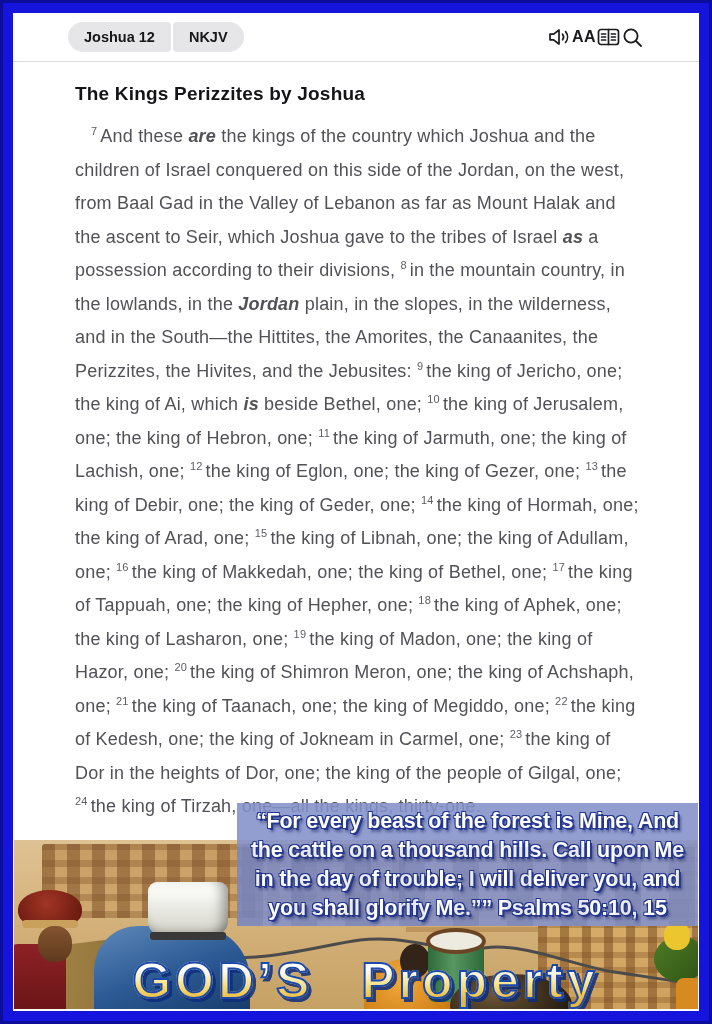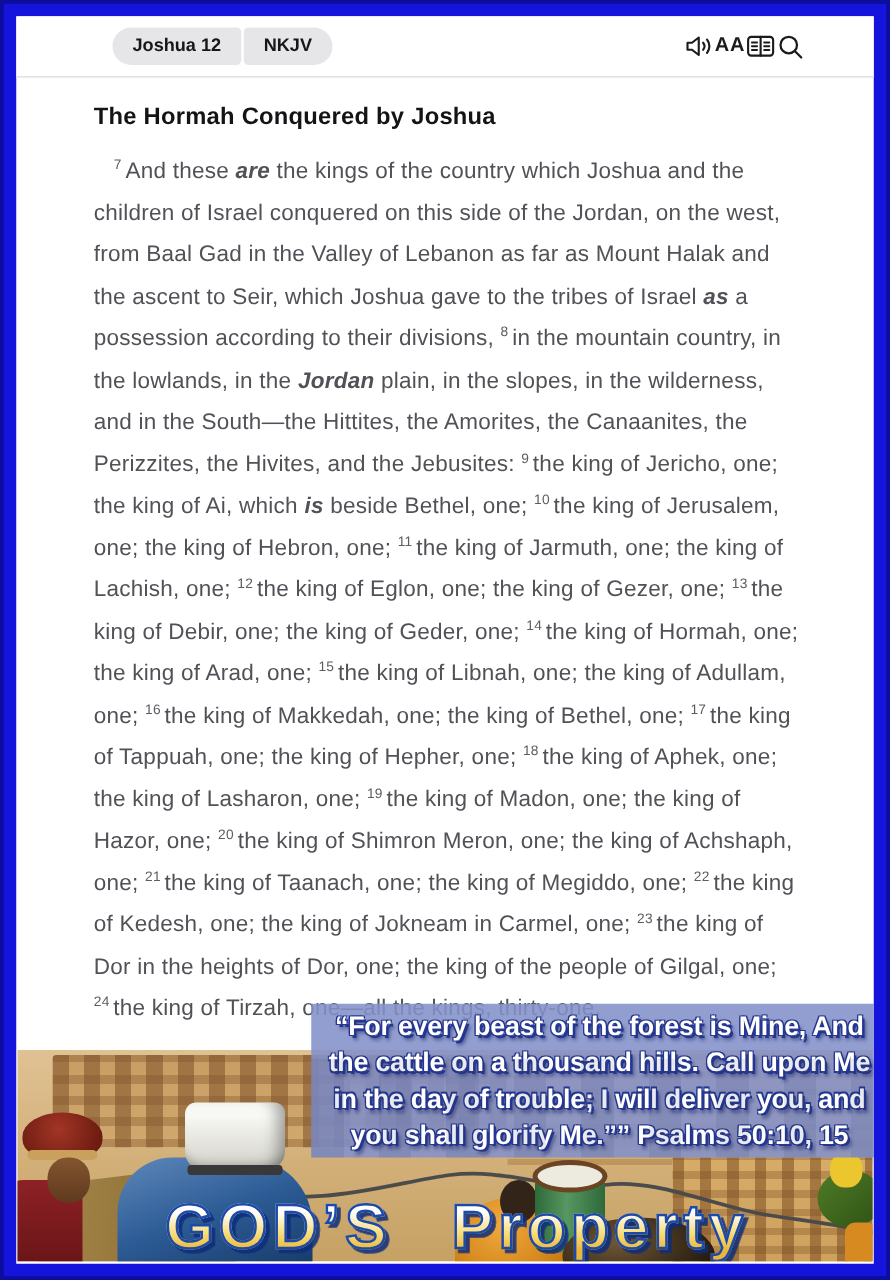--- a/index.html
+++ b/index.html
@@ -3,21 +3,21 @@
 <meta charset="utf-8">
 <style>
   html,body{margin:0;padding:0;background:#fff;}
   *{box-sizing:border-box;}
   .page{position:relative;width:712px;height:1024px;background:#1414dd;
         box-shadow:inset 0 0 0 3px #0d0d9d;font-family:"Liberation Sans",sans-serif;}
   .inner{position:absolute;left:13px;top:13px;right:13px;bottom:13px;background:#fff;overflow:hidden;}
 
   
   .header{height:49px;display:flex;align-items:center;justify-content:space-between;
-          padding:0 55px 0 77px;border-bottom:1px solid #d9d9dd;background:#fff;}
+          padding:0 55px 0 55px;border-bottom:1px solid #d9d9dd;background:#fff;}
   .ref-pill{display:flex;gap:2px;}
   .seg{background:#e6e6e8;border:none;font-family:inherit;font-size:14.5px;font-weight:700;
        color:#17171a;padding:8px 16px;line-height:1;cursor:pointer;}
   .seg.left{border-radius:16px 4px 4px 16px;}
   .seg.right{border-radius:4px 16px 16px 4px;}
   .hicons{display:flex;align-items:center;}
   .hicon{display:flex;align-items:center;justify-content:center;color:#1b1b1e;cursor:pointer;background:none;border:none;padding:0;}
   .hicon svg{display:block;}
   .aa{font-size:16px;font-weight:600;letter-spacing:.5px;color:#1b1b1e;font-family:inherit;}
 
@@ -79,21 +79,21 @@
   .orange-strip{position:absolute;right:-4px;top:138px;width:26px;height:54px;border-radius:8px;
           background:#d78a1f;}
   .gods-title{position:absolute;left:0;right:0;bottom:0;text-align:center;
           font-size:50px;font-weight:800;letter-spacing:4px;word-spacing:30px;line-height:1.1;
           background:linear-gradient(180deg,#ffffff 28%,#f8df7d 58%,#eab637 85%);
           -webkit-background-clip:text;background-clip:text;color:transparent;
           -webkit-text-stroke:2px #1d49a8;
           filter:drop-shadow(3px 3px 0 rgba(13,45,122,.85));margin-left:19px;}
 
   
-  .quote-box{position:absolute;left:236px;top:790px;width:461px;height:123px;z-index:3;
+  .quote-box{position:absolute;left:224px;top:790px;width:461px;height:123px;z-index:3;
           background:rgba(131,145,201,.88);
           display:flex;flex-direction:column;justify-content:center;
           text-align:center;color:#fff;font-weight:700;font-size:21.5px;line-height:29px;
           letter-spacing:-.2px;
           text-shadow:2px 2px 0 #24368f,-1px -1px 0 #24368f,1px -1px 0 #24368f,-1px 1px 0 #24368f,3px 4px 3px rgba(18,28,88,.55);}
   .quote-box::after{content:"";position:absolute;left:0;right:0;top:44px;bottom:0;pointer-events:none;
           background:repeating-linear-gradient(90deg, rgba(40,52,105,.10) 0 26px, rgba(0,0,0,0) 26px 54px);}
 </style>
 </head>
 <body>
@@ -130,21 +130,21 @@
         <button class="hicon">
           <svg width="23" height="23" viewBox="0 0 23 23" fill="none" stroke="#1b1b1e" stroke-width="1.8" stroke-linecap="round">
             <circle cx="10" cy="10" r="6.6"></circle>
             <line x1="15" y1="15" x2="20" y2="20"></line>
           </svg>
         </button>
       </div>
     </div>
 
     <div class="main">
-      <h1 class="sec-title">The Hormah Conquered by Joshua</h1>
+      <h1 class="sec-title">The Kings Perizzites by Joshua</h1>
       <p class="verses"><sup class="vnum">7</sup><span>And these </span><span class="it">are</span><span> the kings of the country which Joshua and the children of Israel conquered on this side of the Jordan, on the west, from Baal Gad in the Valley of Lebanon as far as Mount Halak and the ascent to Seir, which Joshua gave to the tribes of Israel </span><span class="it">as</span><span> a possession according to their divisions, </span><sup class="vnum">8</sup><span>in the mountain country, in the lowlands, in the </span><span class="it">Jordan</span><span> plain, in the slopes, in the wilderness, and in the South—the Hittites, the Amorites, the Canaanites, the Perizzites, the Hivites, and the Jebusites: </span><sup class="vnum">9</sup><span>the king of Jericho, one; the king of Ai, which </span><span class="it">is</span><span> beside Bethel, one; </span><sup class="vnum">10</sup><span>the king of Jerusalem, one; the king of Hebron, one; </span><sup class="vnum">11</sup><span>the king of Jarmuth, one; the king of Lachish, one; </span><sup class="vnum">12</sup><span>the king of Eglon, one; the king of Gezer, one; </span><sup class="vnum">13</sup><span>the king of Debir, one; the king of Geder, one; </span><sup class="vnum">14</sup><span>the king of Hormah, one; the king of Arad, one; </span><sup class="vnum">15</sup><span>the king of Libnah, one; the king of Adullam, one; </span><sup class="vnum">16</sup><span>the king of Makkedah, one; the king of Bethel, one; </span><sup class="vnum">17</sup><span>the king of Tappuah, one; the king of Hepher, one; </span><sup class="vnum">18</sup><span>the king of Aphek, one; the king of Lasharon, one; </span><sup class="vnum">19</sup><span>the king of Madon, one; the king of Hazor, one; </span><sup class="vnum">20</sup><span>the king of Shimron Meron, one; the king of Achshaph, one; </span><sup class="vnum">21</sup><span>the king of Taanach, one; the king of Megiddo, one; </span><sup class="vnum">22</sup><span>the king of Kedesh, one; the king of Jokneam in Carmel, one; </span><sup class="vnum">23</sup><span>the king of Dor in the heights of Dor, one; the king of the people of Gilgal, one; </span><sup class="vnum">24</sup><span>the king of Tirzah, one—all the kings, thirty-one.</span></p>
     </div>
 
     <div class="banner">
       <div class="city-art"></div>
       <div class="map-right"></div>
       <div class="map-br"></div>
       <svg class="river" viewBox="0 0 684 80" preserveAspectRatio="none" fill="none">
         <path d="M168 42 C 240 58, 300 36, 346 30 S 430 44, 470 38 S 560 56, 600 62 S 660 70, 684 76" stroke="#4b4b4b" stroke-width="3" stroke-linecap="round"></path>
       </svg>

